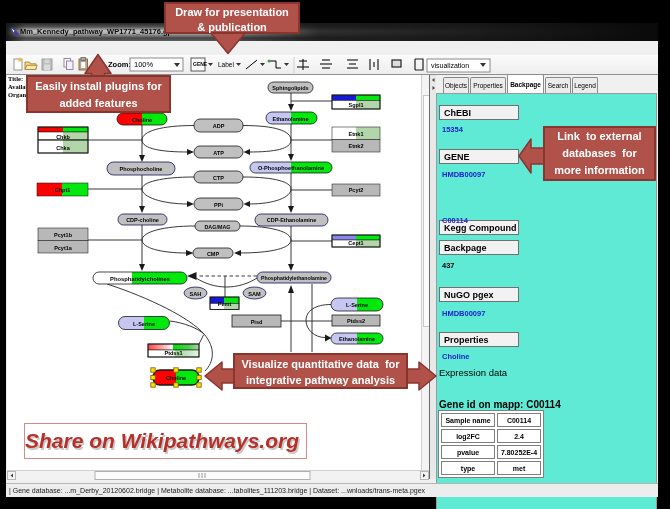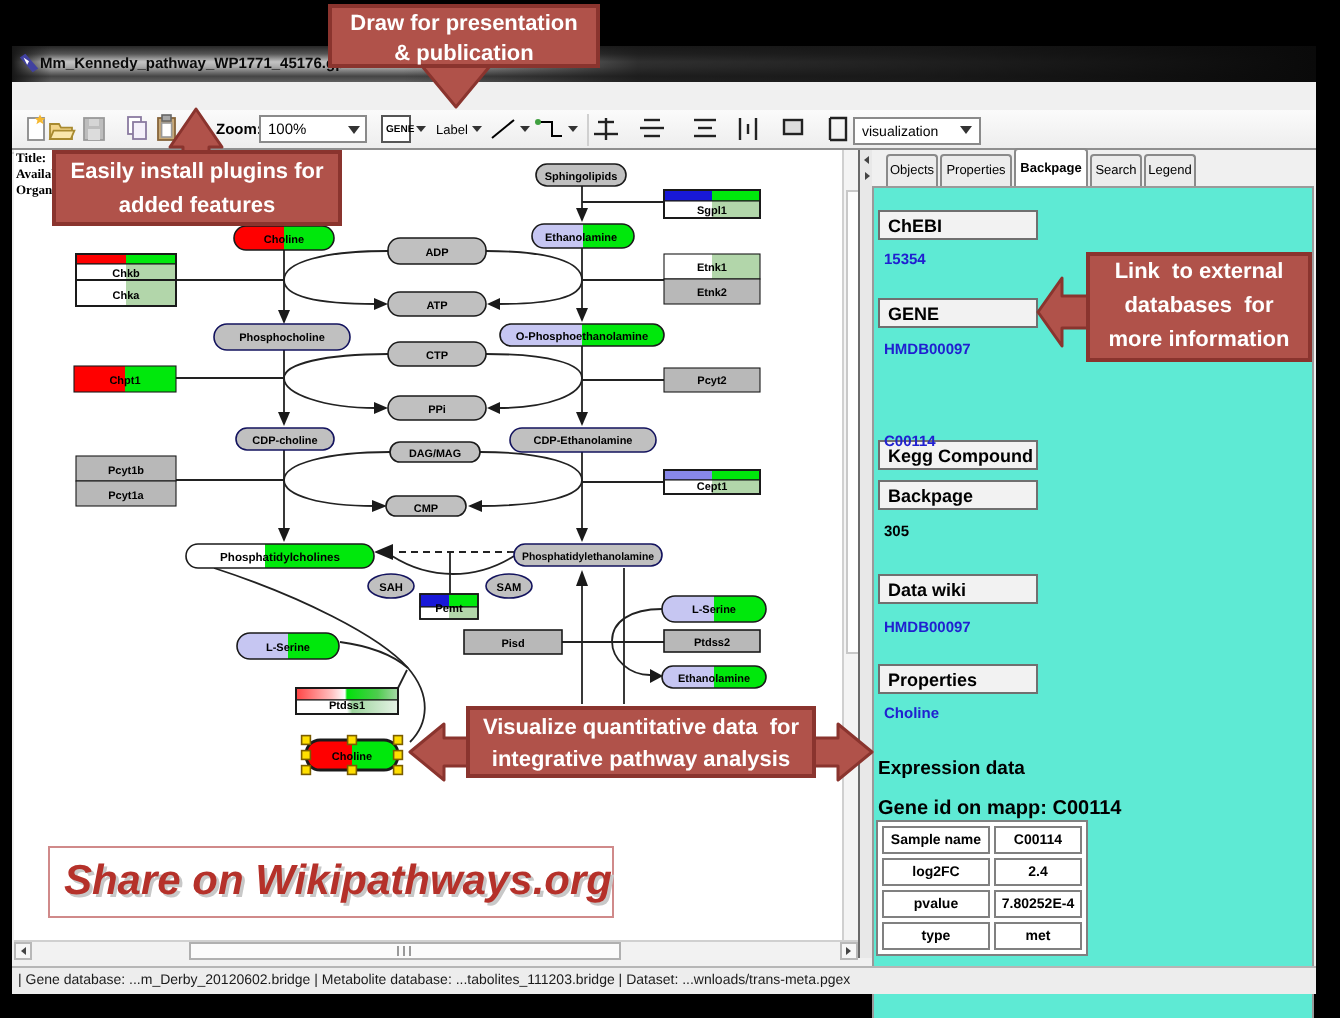--- a/index.html
+++ b/index.html
@@ -338,26 +338,26 @@
     <div class="tab" id="tab4" style="left:109px;width:26px;">Search</div>
     <div class="tab" id="tab5" style="left:136px;width:26px;">Legend</div>
     <div id="panelcontent">
       <div class="secbox" style="top:11px;">ChEBI</div>
       <a class="link" style="top:31px;">15354</a>
       <div class="secbox" style="top:55px;">GENE</div>
       <a class="link" style="top:76px;">HMDB00097</a>
       <div class="secbox" style="top:100px;margin-top:26px;">Kegg Compound</div>
       <a class="link" style="top:122px;">C00114</a>
       <div class="secbox" style="top:146px;">Backpage</div>
-      <span class="plain" style="top:167px;">305</span>
-      <div class="secbox" style="top:193px;">Data wiki</div>
+      <span class="plain" style="top:167px;">437</span>
+      <div class="secbox" style="top:193px;">NuGO pgex</div>
       <a class="link" style="top:215px;">HMDB00097</a>
       <div class="secbox" style="top:238px;">Properties</div>
       <a class="link" style="top:258px;">Choline</a>
-      <div style="position:absolute;left:2px;top:273px;font-weight:bold;font-size:9.5px;margin-top:12px;">Expression data</div>
+      <div style="position:absolute;left:2px;top:273px;font-weight:normal;font-size:9.5px;">Expression data</div>
       <div style="position:absolute;left:2px;top:305px;font-weight:bold;font-size:10px;">Gene id on mapp: C00114</div>
       <table style="position:absolute;left:1px;top:316px;border-collapse:separate;border-spacing:2px;border:1px solid #808080;background:#fff;">
         <tbody>
               <tr>
                 <td class="tc" style="width:52px;">Sample name</td>
                 <td class="tc" style="width:42px;">C00114</td>
               </tr>
         <tr>
                 <td class="tc">log2FC</td>
                 <td class="tc">2.4</td>
@@ -384,14 +384,14 @@
      <polygon points="544,148 531,148 531,139 519,156 531,173 531,164 544,164"></polygon>
      <polygon points="234,369 222,369 222,362 205,376 222,390 222,383 234,383"></polygon>
      <polygon points="407,369 419,369 419,362 436,376 419,390 419,383 407,383"></polygon>
    </g>
  </svg>
  <div class="callout" style="left:26px;top:75px;width:145px;height:38px;font-size:11px;line-height:16.5px;padding-top:1px;">Easily install plugins for<br>added features</div>
  <div class="callout" style="left:164px;top:2px;width:136px;height:32px;font-size:11px;line-height:14.5px;padding-top:1px;">Draw for presentation<br>&amp; publication</div>
  <div class="callout" style="left:233px;top:353px;width:175px;height:36px;font-size:11px;line-height:16px;padding-top:1px;">Visualize quantitative data&nbsp; for<br>integrative pathway analysis</div>
  <div class="callout" style="left:543px;top:126px;width:113px;height:55px;font-size:11px;line-height:17px;padding-top:0px;">Link&nbsp; to external<br>databases&nbsp; for<br>more information</div>
  <div id="sharebox" style="position:absolute;left:24px;top:423px;width:283px;height:36px;background:#fff;border:1px solid #d08a8a;box-sizing:border-box;z-index:15;
-   font-size:21px;font-weight:bold;font-style:italic;color:#b5312a;text-align:right;line-height:34px;text-shadow:1.5px 1.5px 0 #c8c8c8;">Share on Wikipathways.org</div>
+   font-size:21px;font-weight:bold;font-style:italic;color:#b5312a;text-align:left;line-height:34px;text-shadow:1.5px 1.5px 0 #c8c8c8;">Share on Wikipathways.org</div>
 </div>
 
 </body></html>

